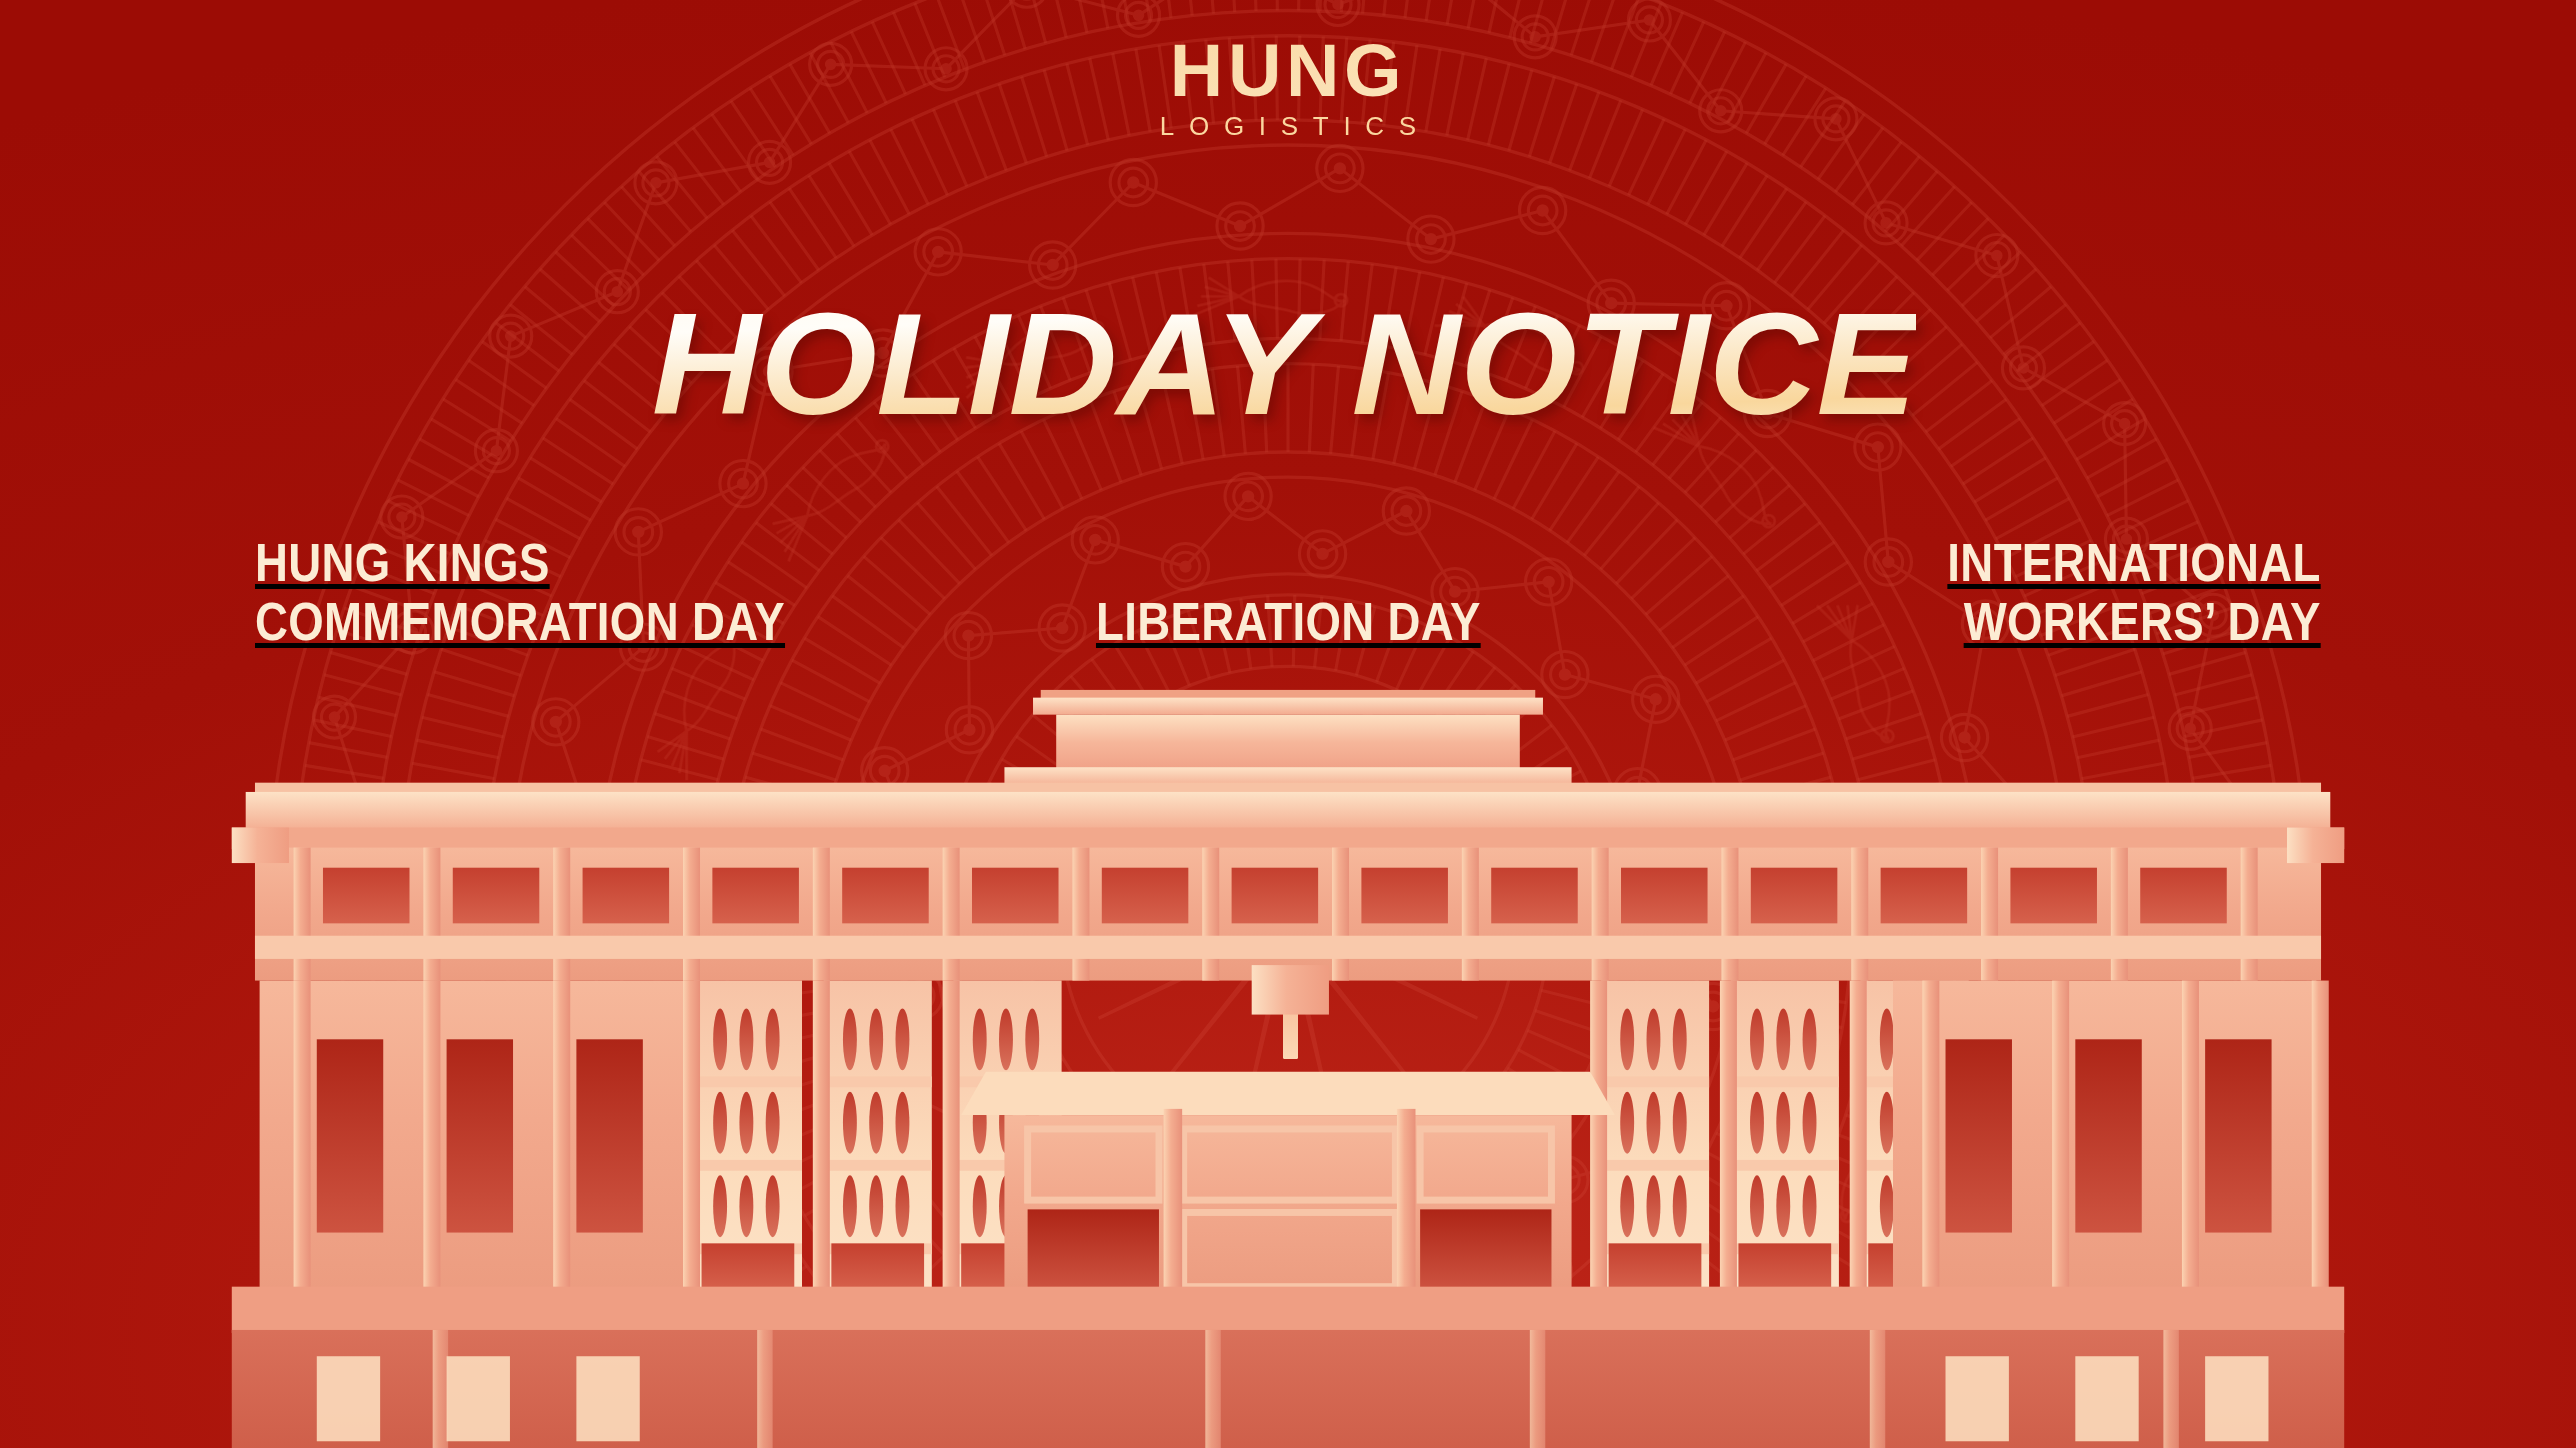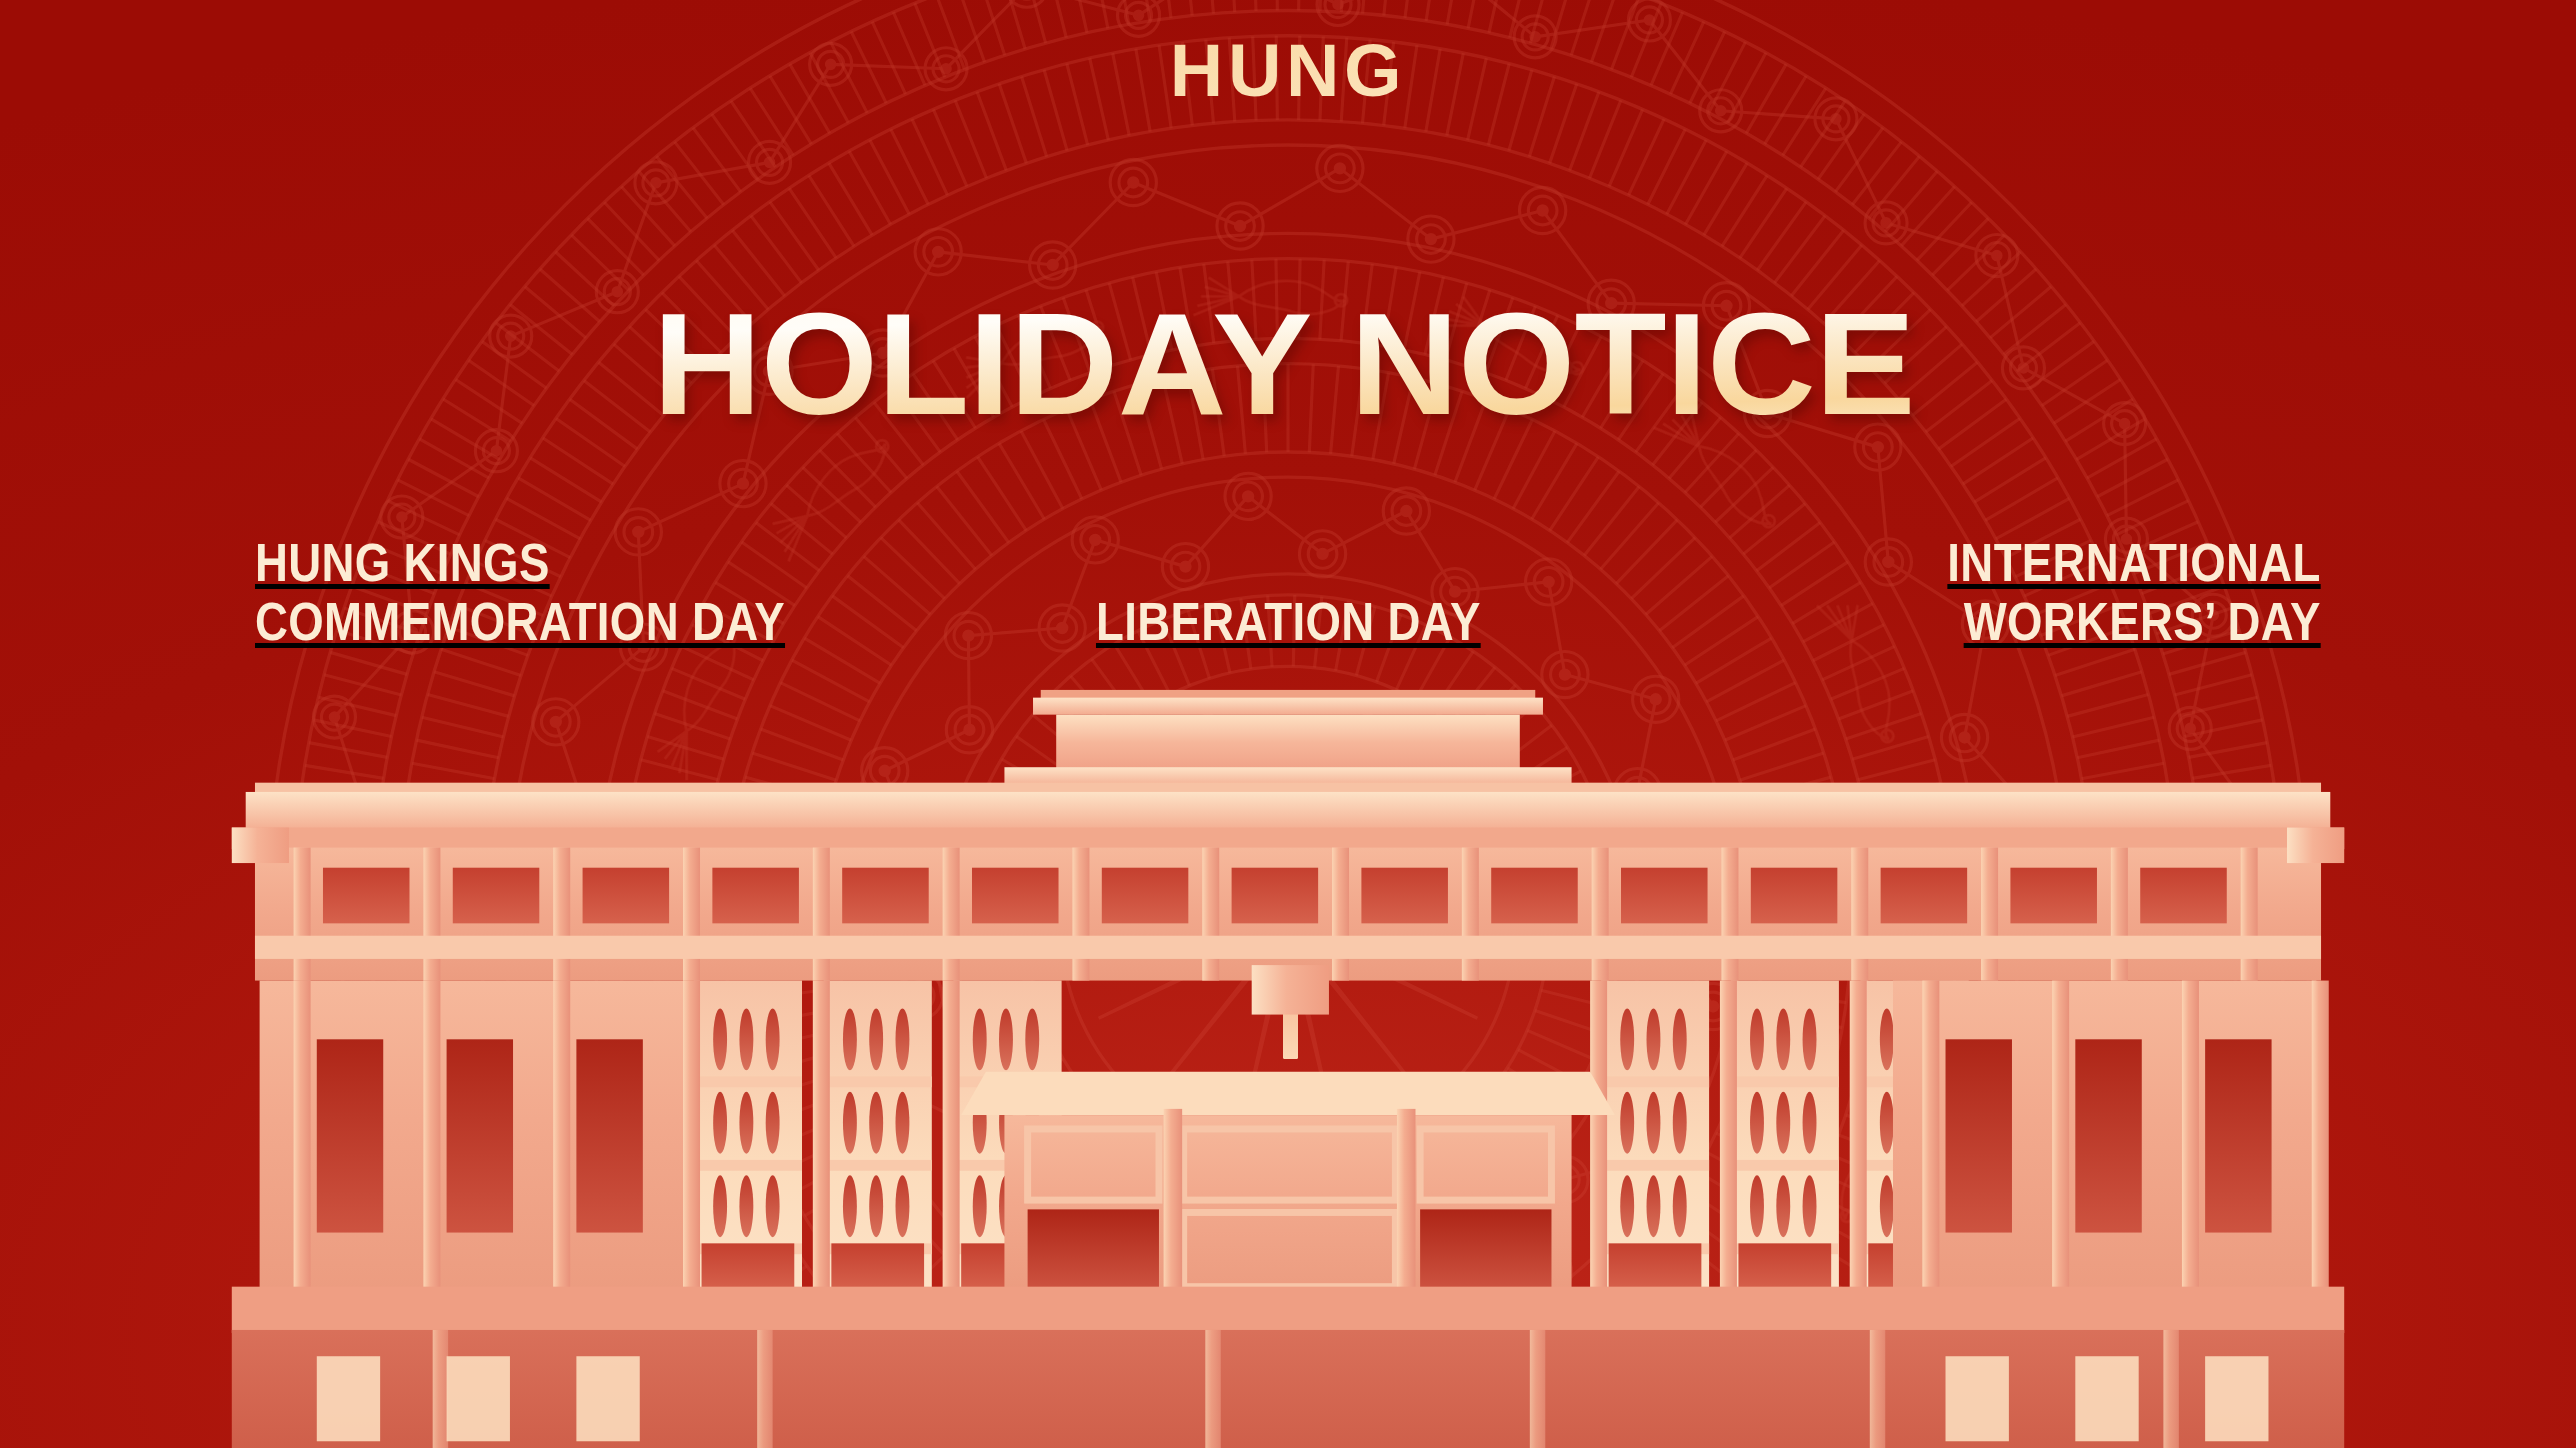--- a/index.html
+++ b/index.html
@@ -47,20 +47,21 @@
     font-weight:normal;
     letter-spacing:14.7px;
     text-indent:14.7px;
     color:#fbd7a0;
   }
 
   
   .heading{
     position:absolute; left:0; right:8px; top:292px;
     text-align:center;
+    font-style:italic;
   }
   .heading-text{
     display:inline-block;
     font-size:145px;
     font-weight:bold;
     letter-spacing:-0.8px;
     line-height:1;
     transform:scaleX(1.04);
     background:linear-gradient(178deg,#fffaf0 0%,#fffdf8 22%,#fbe5c0 56%,#f9d79d 78%,#fce9c8 100%);
     -webkit-background-clip:text; background-clip:text;
@@ -1760,20 +1761,21 @@
             <line x1="-26" y1="0" x2="-48" y2="5"></line>
             <line x1="-26" y1="0" x2="-50" y2="10"></line>
             <circle cx="28" cy="2" r="3.2"></circle>
           </g>
         </g>
     </svg>
   </div>
 
   <div class="logo">
     <span class="logo-main">HUNG</span>
+    <span class="logo-sub">LOGISTICS</span>
   </div>
 
   <div class="heading">
     <span class="heading-text">HOLIDAY NOTICE</span>
   </div>
 
   <div class="holidays">
     <div class="holiday h-left">HUNG KINGS
 COMMEMORATION DAY</div>
     <div class="holiday h-center">LIBERATION DAY</div>

